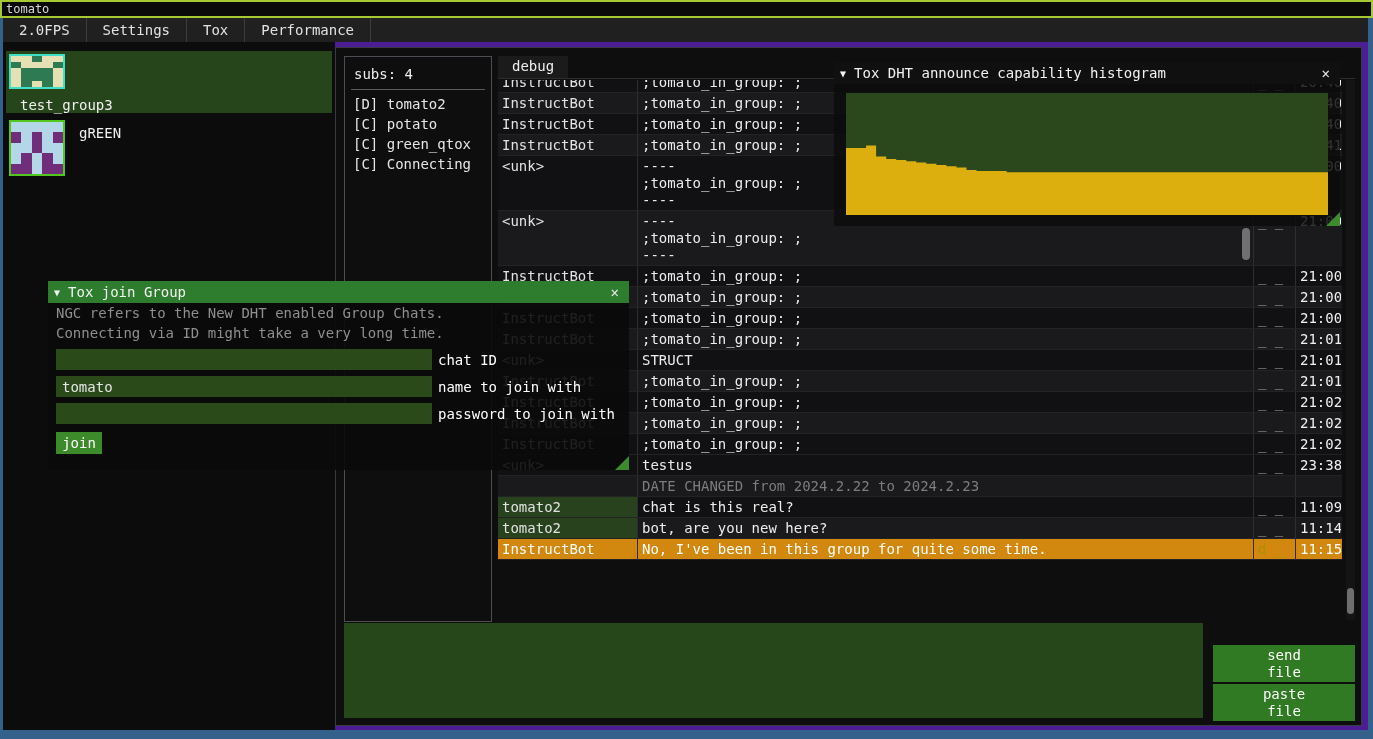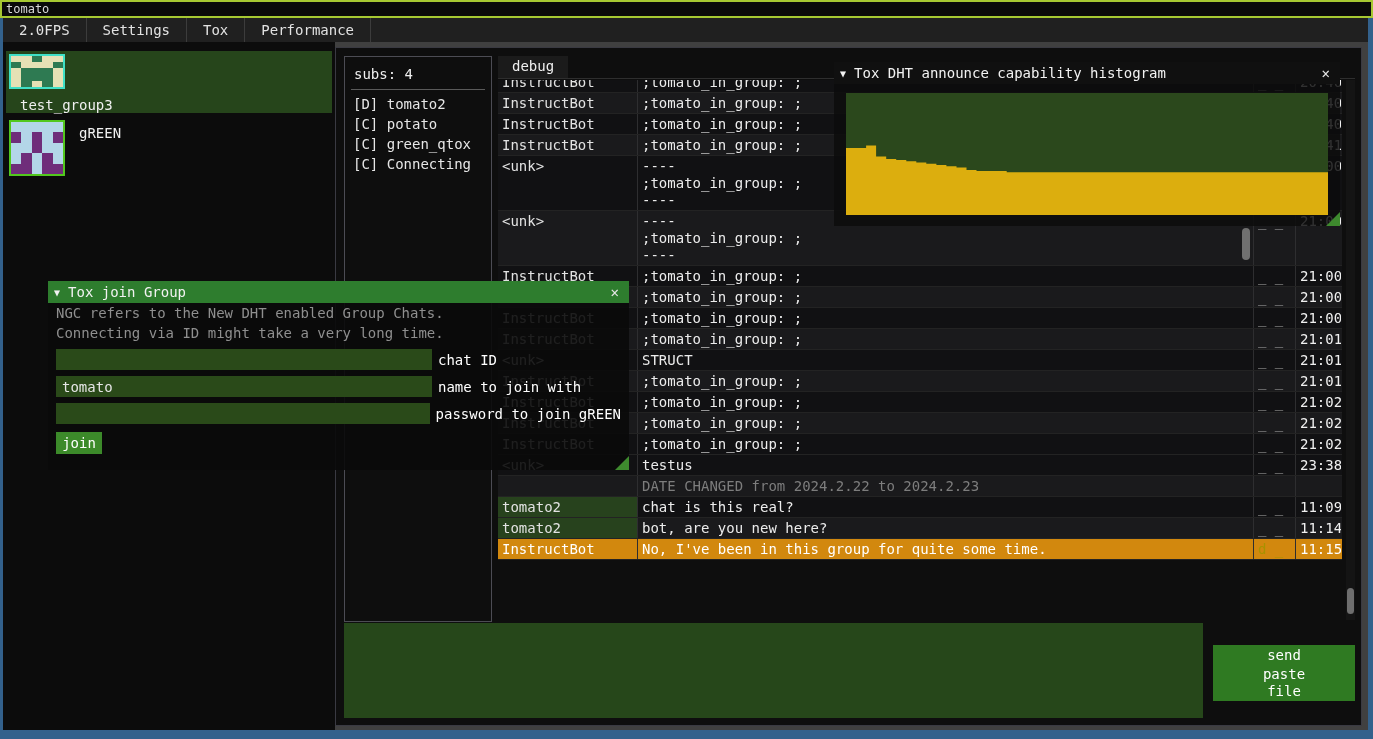--- a/index.html
+++ b/index.html
@@ -1,19 +1,19 @@
 <!DOCTYPE html>
 <html><head>
 <meta charset="utf-8">
 <style>
   * { margin:0; padding:0; box-sizing:border-box; }
   body { background:#000; }
   .screen {
     position:relative; width:1373px; height:739px; overflow:hidden;
-    background:#404040; font-family:"DejaVu Sans Mono", monospace; font-size:14px; color:#e6e6e6;
+    background:#4c1d95; font-family:"DejaVu Sans Mono", monospace; font-size:14px; color:#e6e6e6;
   }
   
   .titlebar { position:absolute; left:0; top:0; width:1373px; height:18px;
     background:#0a0a0a; border:2px solid #a6c832; display:flex; align-items:center;
     font-size:12px; color:#d8d8d8; padding-left:4px; }
   .edge { position:absolute; background:#33618c; }
   .edge-left { left:0; top:18px; width:3px; height:712px; }
   .edge-right { right:0; top:18px; width:5px; height:712px; }
   .edge-bottom { left:0; bottom:0; width:1373px; height:9px; }
   
@@ -64,21 +64,21 @@
     background:#6e6e6e; border-radius:4px; }
   .mini-thumb { position:absolute; left:744px; top:172px; width:8px; height:32px;
     background:#707070; border-radius:4px; z-index:1; }
   
   .composer-input { position:absolute; left:8px; top:575px; width:859px; height:95px;
     background:#26471a; border:none; outline:none; resize:none; color:#e6e6e6;
     font-family:"DejaVu Sans Mono", monospace; font-size:14px; padding:4px; }
   .file-btn { position:absolute; left:877px; width:142px; height:37px; background:#2f7a22;
     border:none; color:#fff; font-family:"DejaVu Sans Mono", monospace; font-size:14px;
     display:flex; flex-direction:column; align-items:center; justify-content:center; line-height:17px; cursor:pointer; }
-  .btn-send { top:597px; } .btn-paste { top:616px; }
+  .btn-send { top:597px; } .btn-paste { top:636px; }
   
   .fwindow { position:absolute; }
   .fw-titlebar { height:22px; display:flex; align-items:center; padding:0 6px; }
   .fw-title { flex:1; margin-left:8px; color:#f2f2f2; }
   .fw-arrow { font-size:10px; color:#f2f2f2; }
   .fw-close { color:#e8e8e8; padding:0 4px; cursor:pointer; }
   .fw-body { position:absolute; left:0; right:0; top:22px; bottom:0; }
   .grip { position:absolute; right:0; bottom:0; width:0; height:0;
     border-left:14px solid transparent; border-bottom:14px solid #3e8a2e; }
   
@@ -374,20 +374,20 @@
       <div class="field-row">
         <input class="field-input" value="" style="">
         <span class="field-label">chat ID</span>
       </div>
       <div class="field-row">
         <input class="field-input" value="tomato" style="">
         <span class="field-label">name to join with</span>
       </div>
       <div class="field-row">
         <input class="field-input" value="" style="">
-        <span class="field-label">password to join gREEN</span>
+        <span class="field-label">password to join with</span>
       </div>
       <button class="join-btn">join</button>
     </div>
     <div class="grip"></div>
   </div>
 
 </div>
 
 </body></html>

